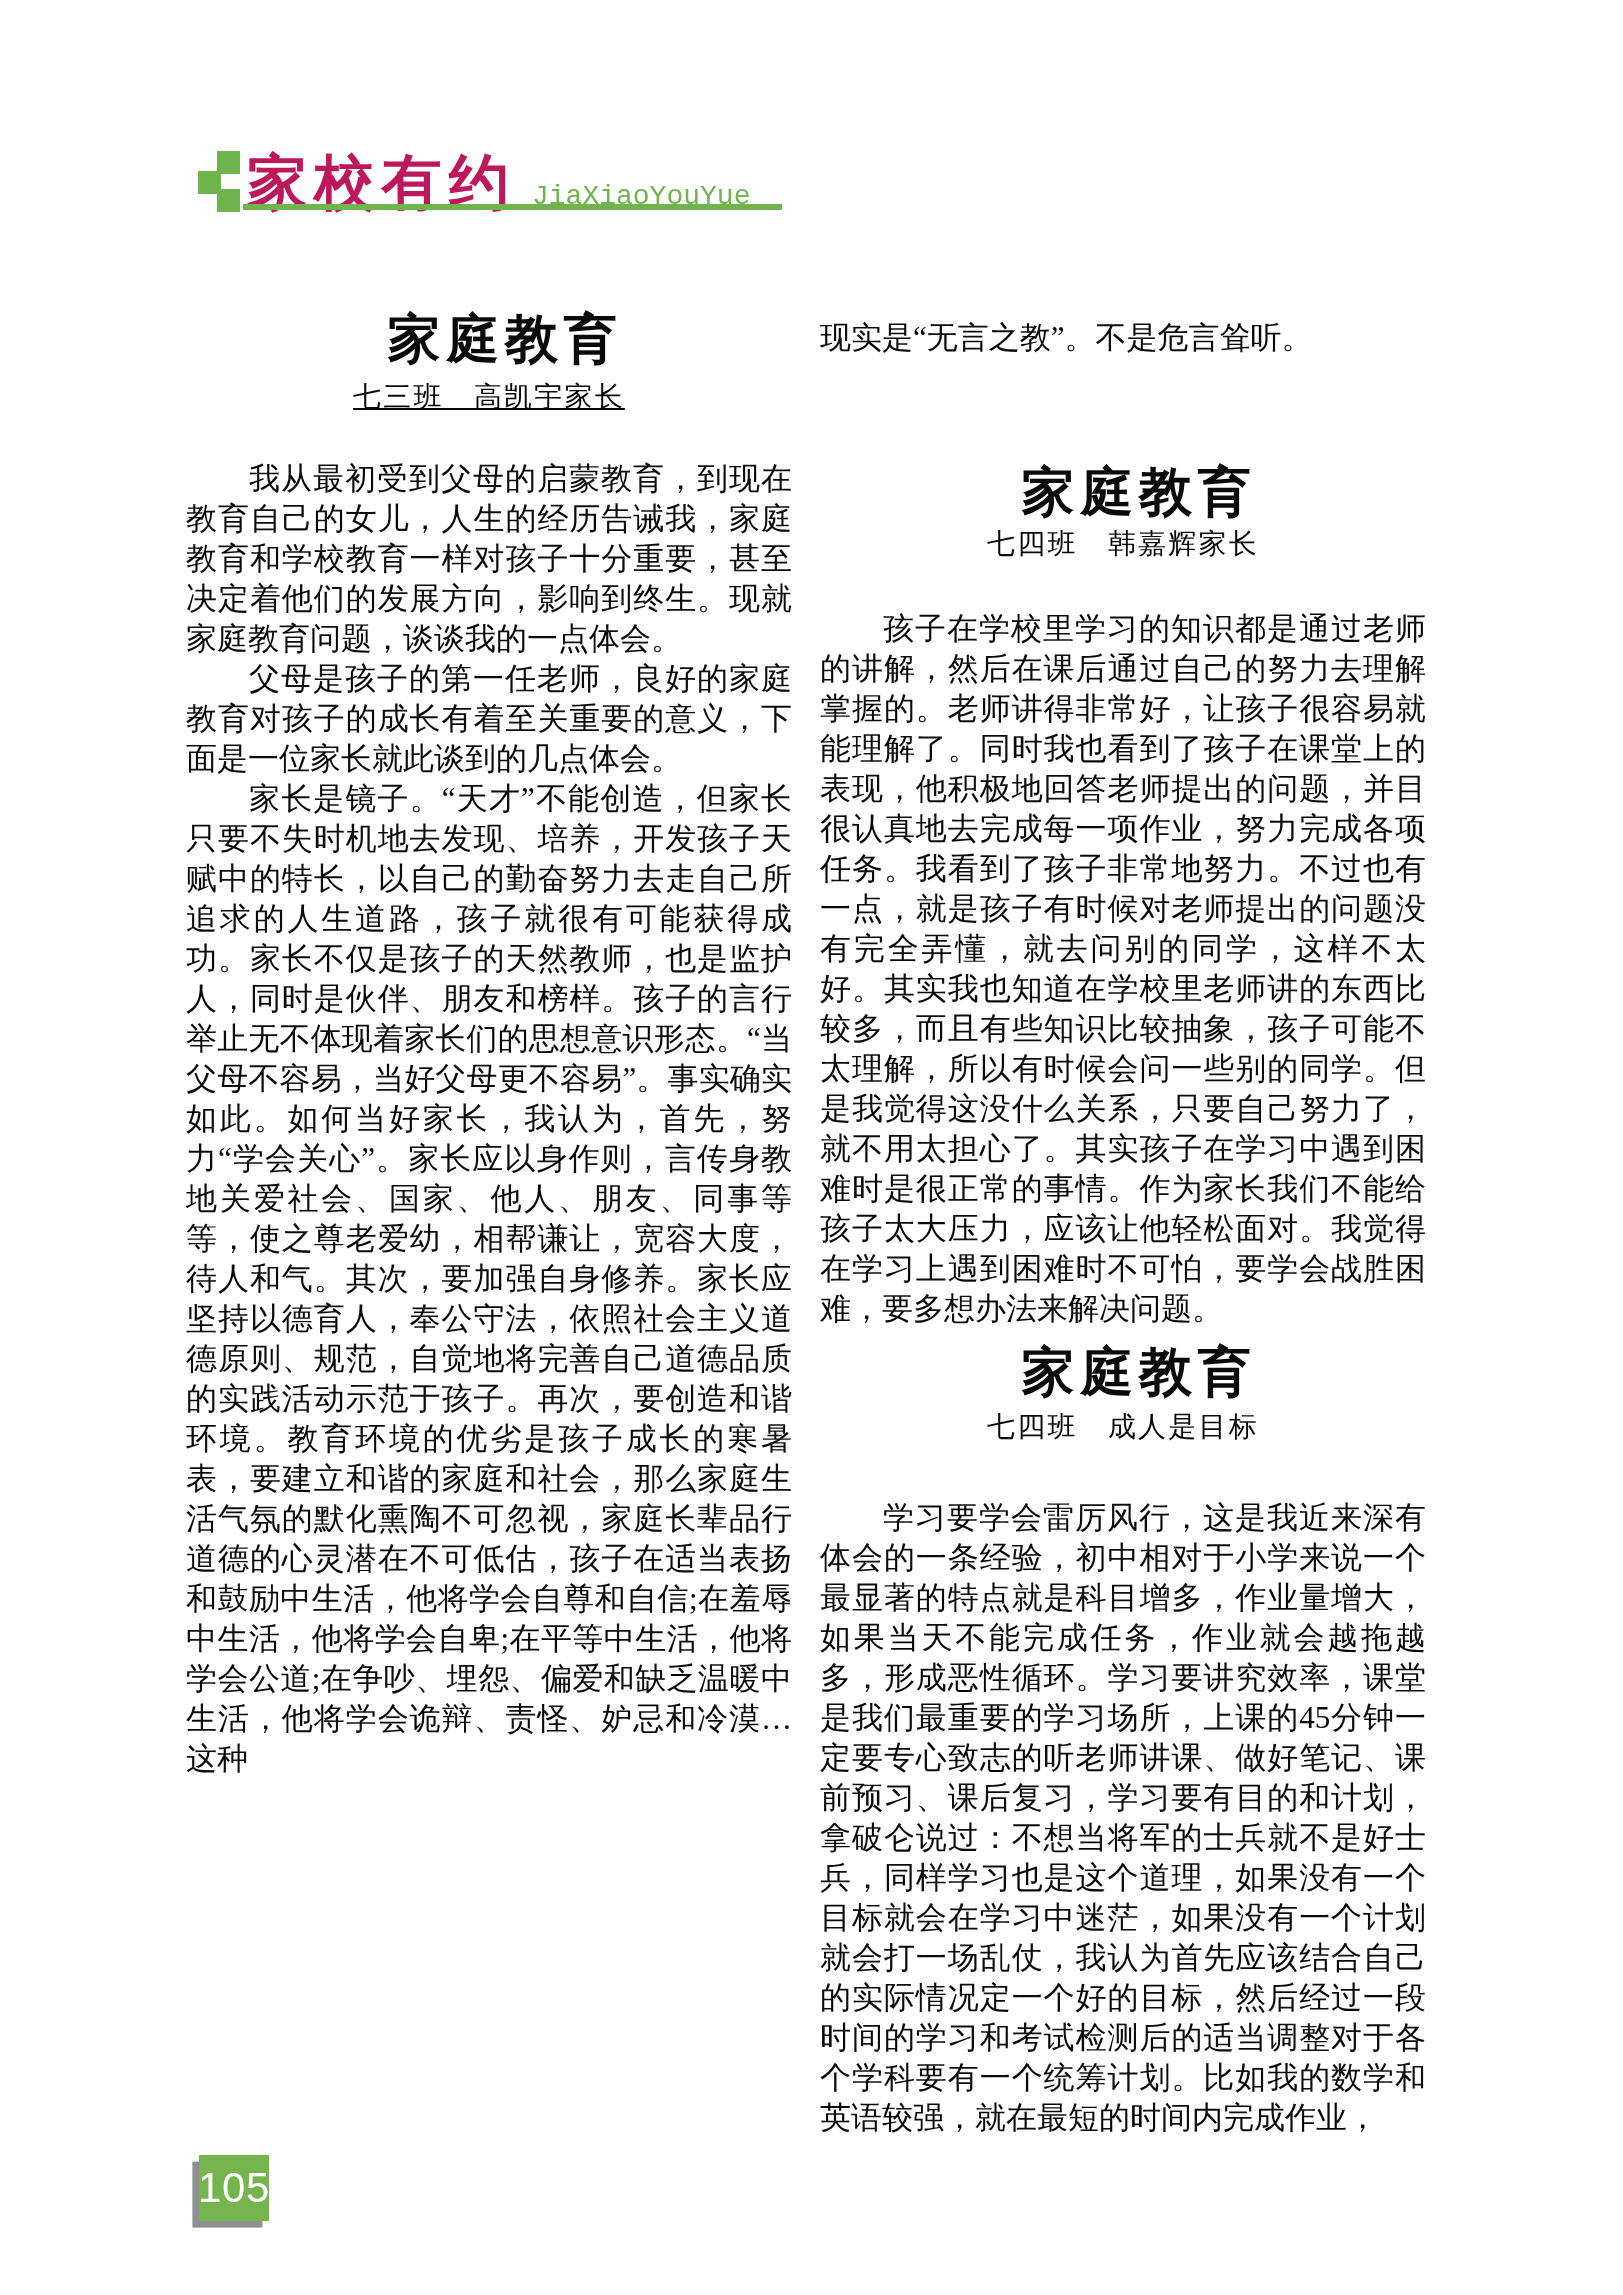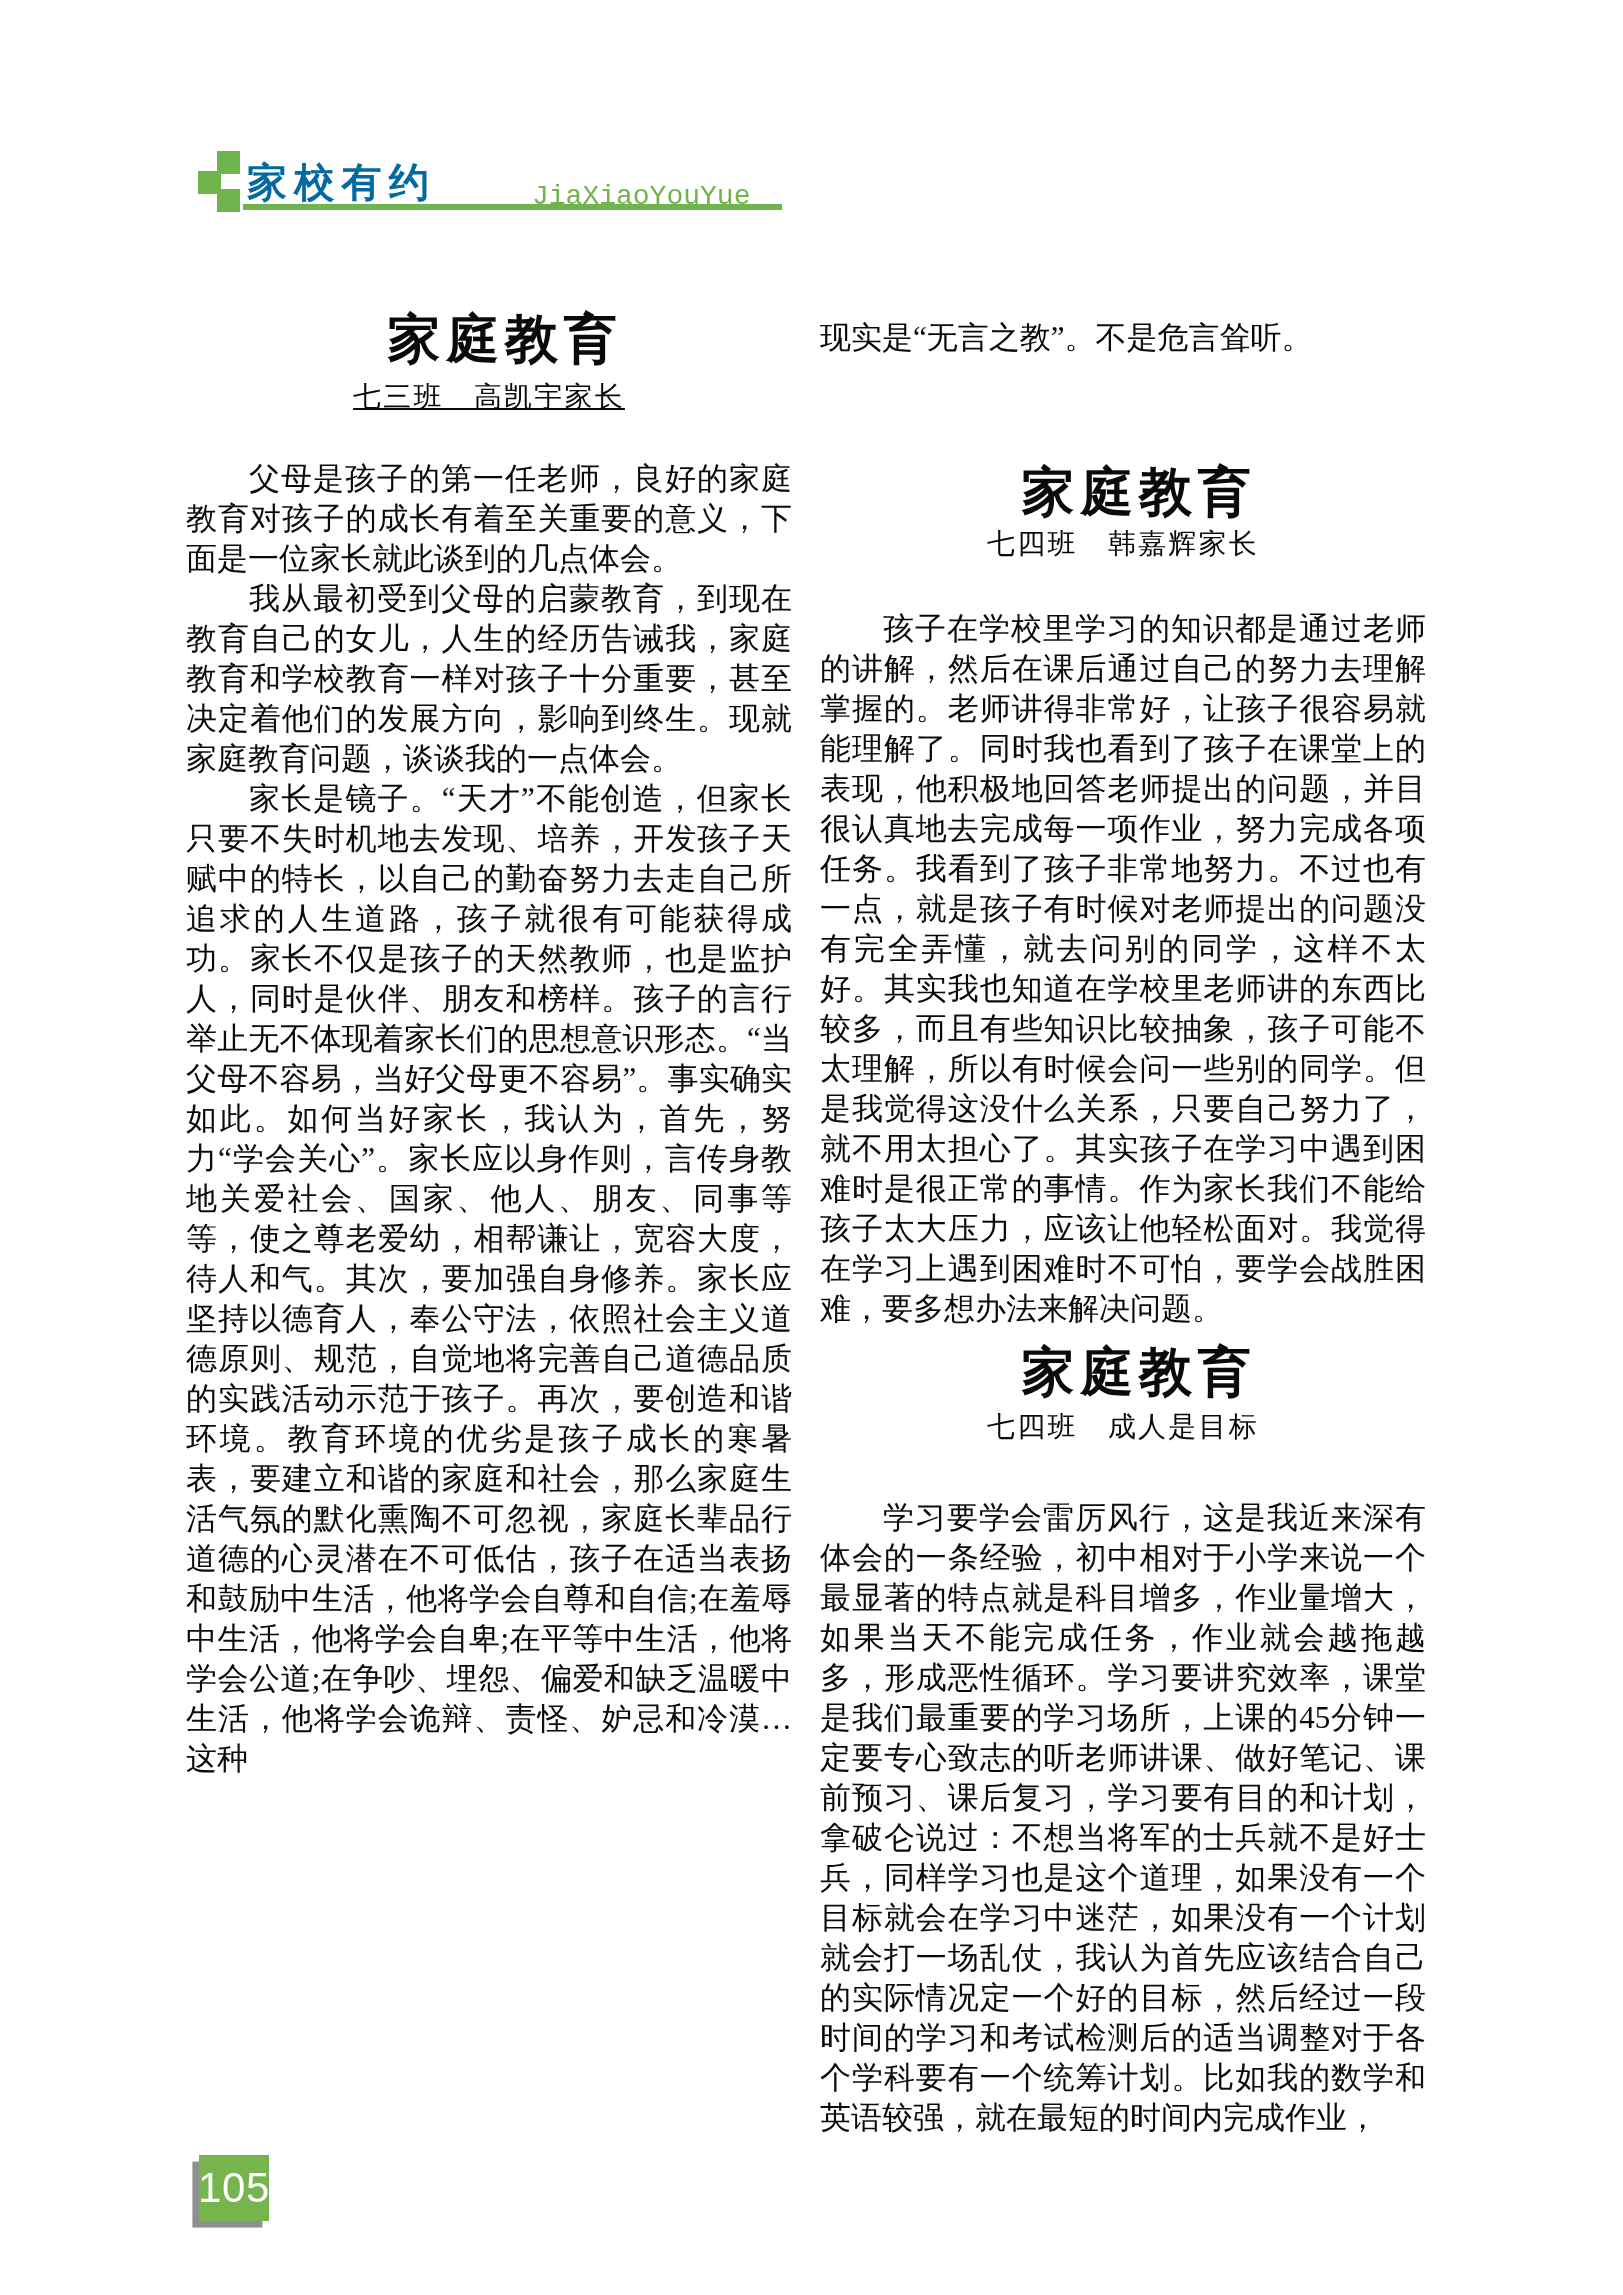--- a/index.html
+++ b/index.html
@@ -19,25 +19,25 @@
     width: 22.6px; height: 22.6px;
     background: #6fb44c;
   }
   .logo-sq.sq-top    { left: 217px; top: 151px; }
   .logo-sq.sq-mid    { left: 198px; top: 171px; }
   .logo-sq.sq-bottom { left: 217px; top: 189px; }
 
   .logo-cn {
     position: absolute;
     left: 247px; top: 151px;
-    font-size: 40px;
+    font-size: 60px;
     line-height: 63px;
     font-weight: bold;
     letter-spacing: 7.3px;
-    color: #0369a1;
+    color: #be185d;
     font-family: "Liberation Sans", "DejaVu Sans", sans-serif;
     white-space: nowrap;
   }
   .logo-pinyin {
     position: absolute;
     left: 532px; top: 181px;
     font-size: 28px;
     color: #6fb44c;
     font-family: Liberation Mono, monospace;
     white-space: nowrap;
@@ -131,22 +131,22 @@
     <div class="logo-sq sq-bottom"></div>
     <div class="logo-cn">家校有约</div>
     <div class="logo-pinyin">JiaXiaoYouYue</div>
     <div class="header-rule"></div>
   </div>
 
   <div class="col col-left">
     <h1 class="article-title" id="title-1">家庭教育</h1>
     <div class="article-byline" id="byline-1">七三班　高凯宇家长</div>
     <div class="body-block" id="body-1">
+      <p>我从最初受到父母的启蒙教育，到现在教育自己的女儿，人生的经历告诫我，家庭教育和学校教育一样对孩子十分重要，甚至决定着他们的发展方向，影响到终生。现就家庭教育问题，谈谈我的一点体会。</p>
       <p>父母是孩子的第一任老师，良好的家庭教育对孩子的成长有着至关重要的意义，下面是一位家长就此谈到的几点体会。</p>
-      <p>我从最初受到父母的启蒙教育，到现在教育自己的女儿，人生的经历告诫我，家庭教育和学校教育一样对孩子十分重要，甚至决定着他们的发展方向，影响到终生。现就家庭教育问题，谈谈我的一点体会。</p>
       <p>家长是镜子。“天才”不能创造，但家长只要不失时机地去发现、培养，开发孩子天赋中的特长，以自己的勤奋努力去走自己所追求的人生道路，孩子就很有可能获得成功。家长不仅是孩子的天然教师，也是监护人，同时是伙伴、朋友和榜样。孩子的言行举止无不体现着家长们的思想意识形态。“当父母不容易，当好父母更不容易”。事实确实如此。如何当好家长，我认为，首先，努力“学会关心”。家长应以身作则，言传身教地关爱社会、国家、他人、朋友、同事等等，使之尊老爱幼，相帮谦让，宽容大度，待人和气。其次，要加强自身修养。家长应坚持以德育人，奉公守法，依照社会主义道德原则、规范，自觉地将完善自己道德品质的实践活动示范于孩子。再次，要创造和谐环境。教育环境的优劣是孩子成长的寒暑表，要建立和谐的家庭和社会，那么家庭生活气氛的默化熏陶不可忽视，家庭长辈品行道德的心灵潜在不可低估，孩子在适当表扬和鼓励中生活，他将学会自尊和自信;在羞辱中生活，他将学会自卑;在平等中生活，他将学会公道;在争吵、埋怨、偏爱和缺乏温暖中生活，他将学会诡辩、责怪、妒忌和冷漠…这种</p>
     </div>
   </div>
 
   <div class="col col-right">
     <div class="body-block" id="cont-line">
       <p class="no-indent">现实是“无言之教”。不是危言耸听。</p>
     </div>
 
     <h1 class="article-title" id="title-2">家庭教育</h1>

